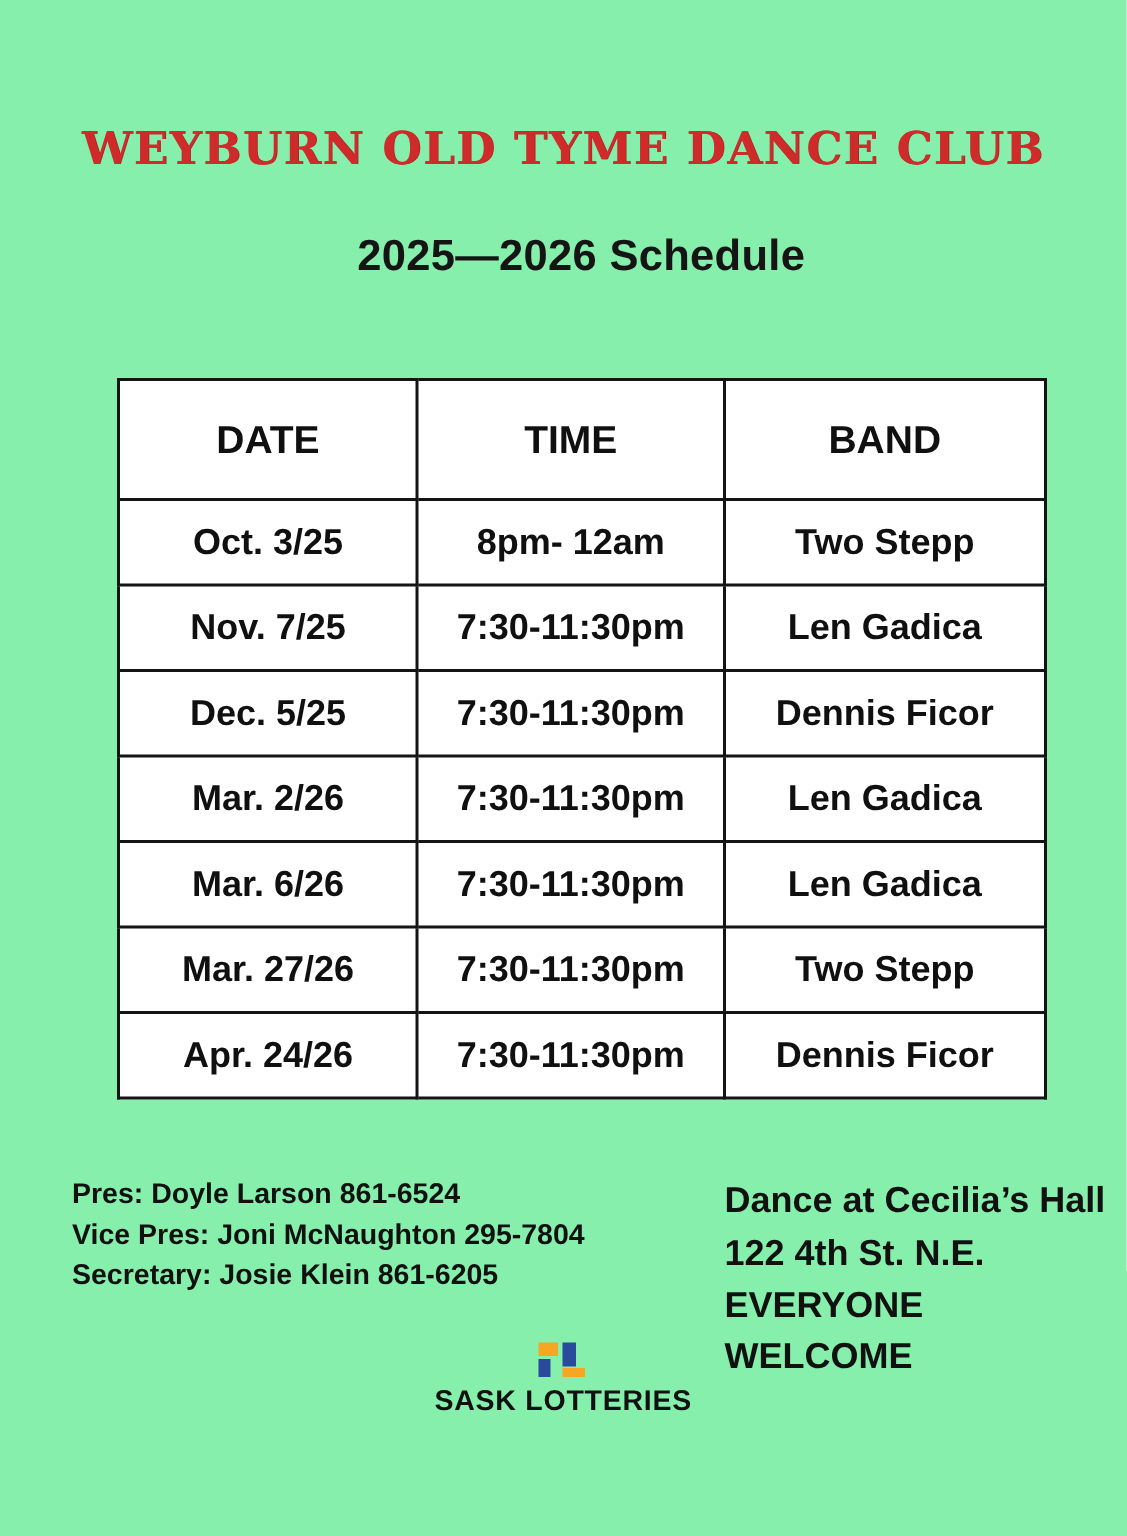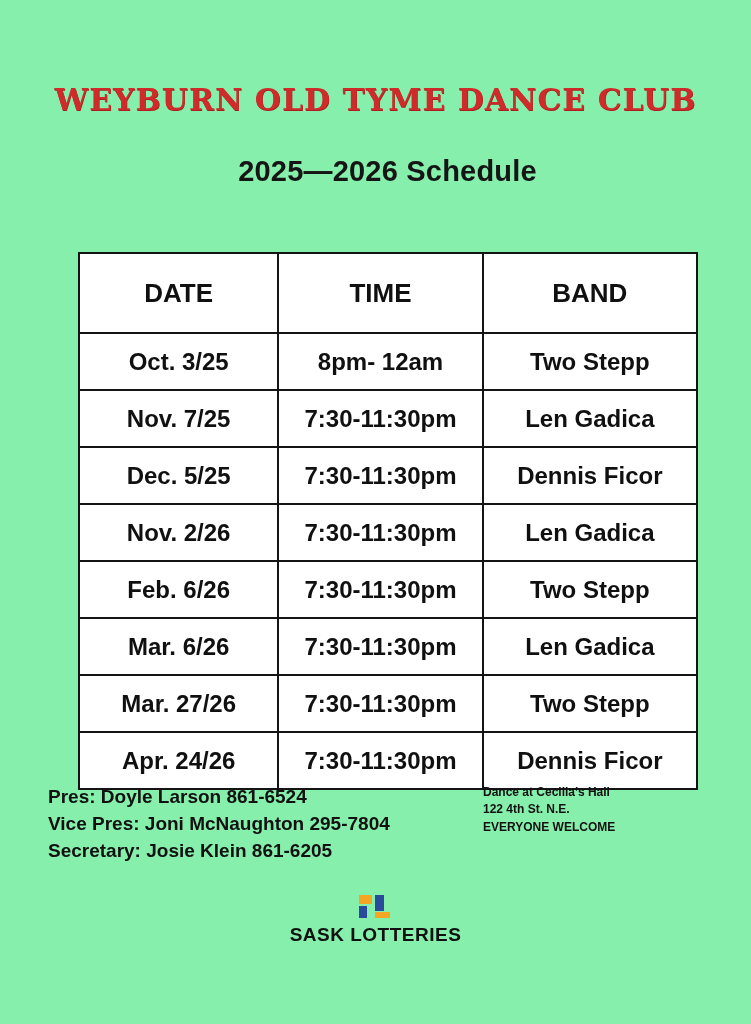--- a/index.html
+++ b/index.html
@@ -96,21 +96,21 @@
     font-weight: bold;
     color: #111;
     line-height: 1.42;
     font-family: "Liberation Sans", sans-serif;
   }
   .venue {
     position: absolute;
     top: 784px;
     left: 483px;
     width: 260px;
-    font-size: 12px;
+    font-size: 24px;
     font-weight: bold;
     color: #111;
     line-height: 1.45;
     font-family: "Liberation Sans", sans-serif;
   }
   .sponsor {
     position: absolute;
     top: 893px;
     left: 0;
     width: 751px;
@@ -161,28 +161,23 @@
         <td>Nov. 7/25</td>
         <td>7:30-11:30pm</td>
         <td>Len Gadica</td>
       </tr>
       <tr>
         <td>Dec. 5/25</td>
         <td>7:30-11:30pm</td>
         <td>Dennis Ficor</td>
       </tr>
       <tr>
-        <td>Nov. 2/26</td>
+        <td>Mar. 2/26</td>
         <td>7:30-11:30pm</td>
         <td>Len Gadica</td>
-      </tr>
-      <tr>
-        <td>Feb. 6/26</td>
-        <td>7:30-11:30pm</td>
-        <td>Two Stepp</td>
       </tr>
       <tr>
         <td>Mar. 6/26</td>
         <td>7:30-11:30pm</td>
         <td>Len Gadica</td>
       </tr>
       <tr>
         <td>Mar. 27/26</td>
         <td>7:30-11:30pm</td>
         <td>Two Stepp</td>

